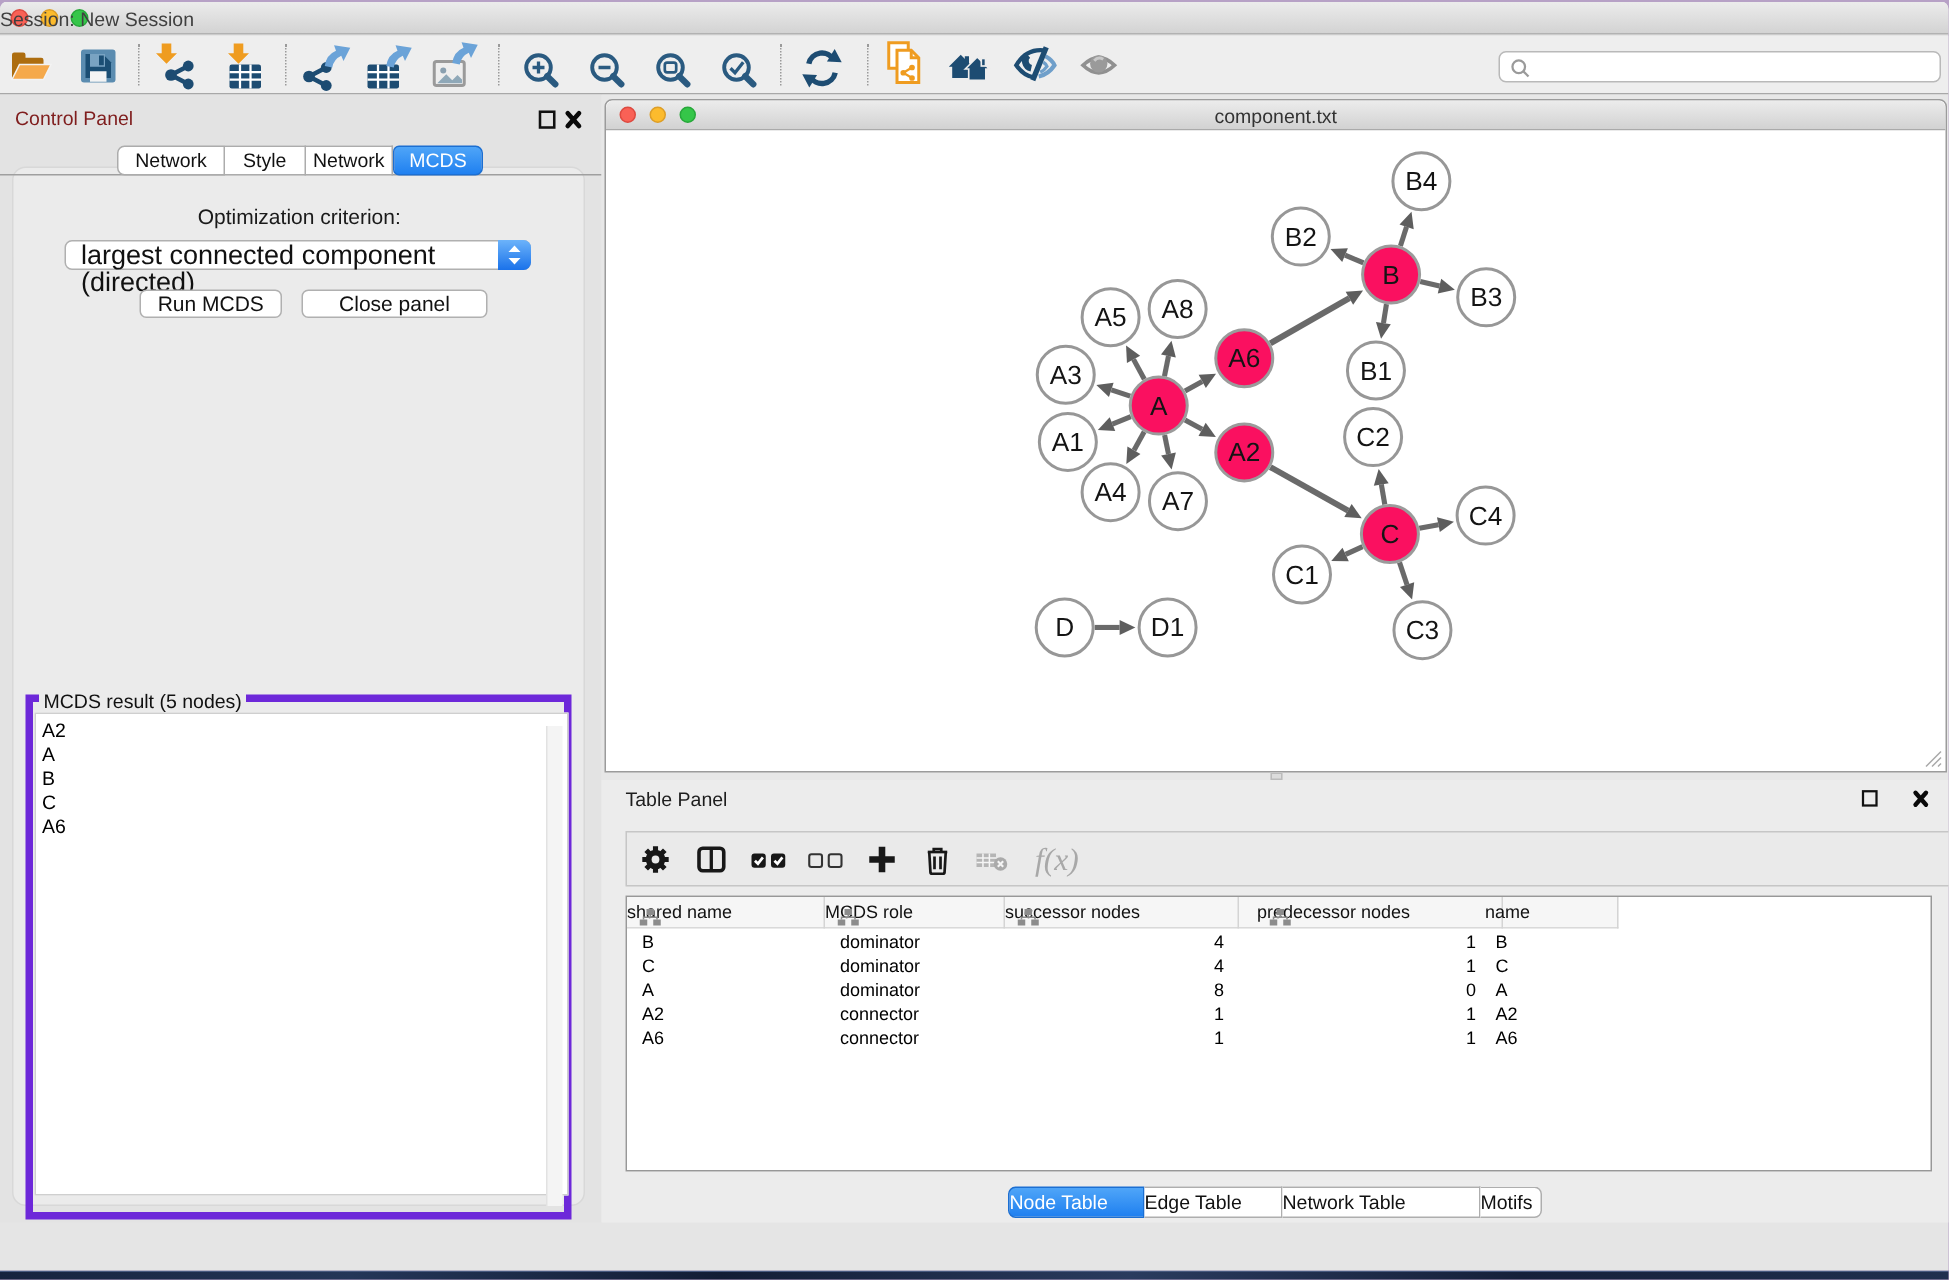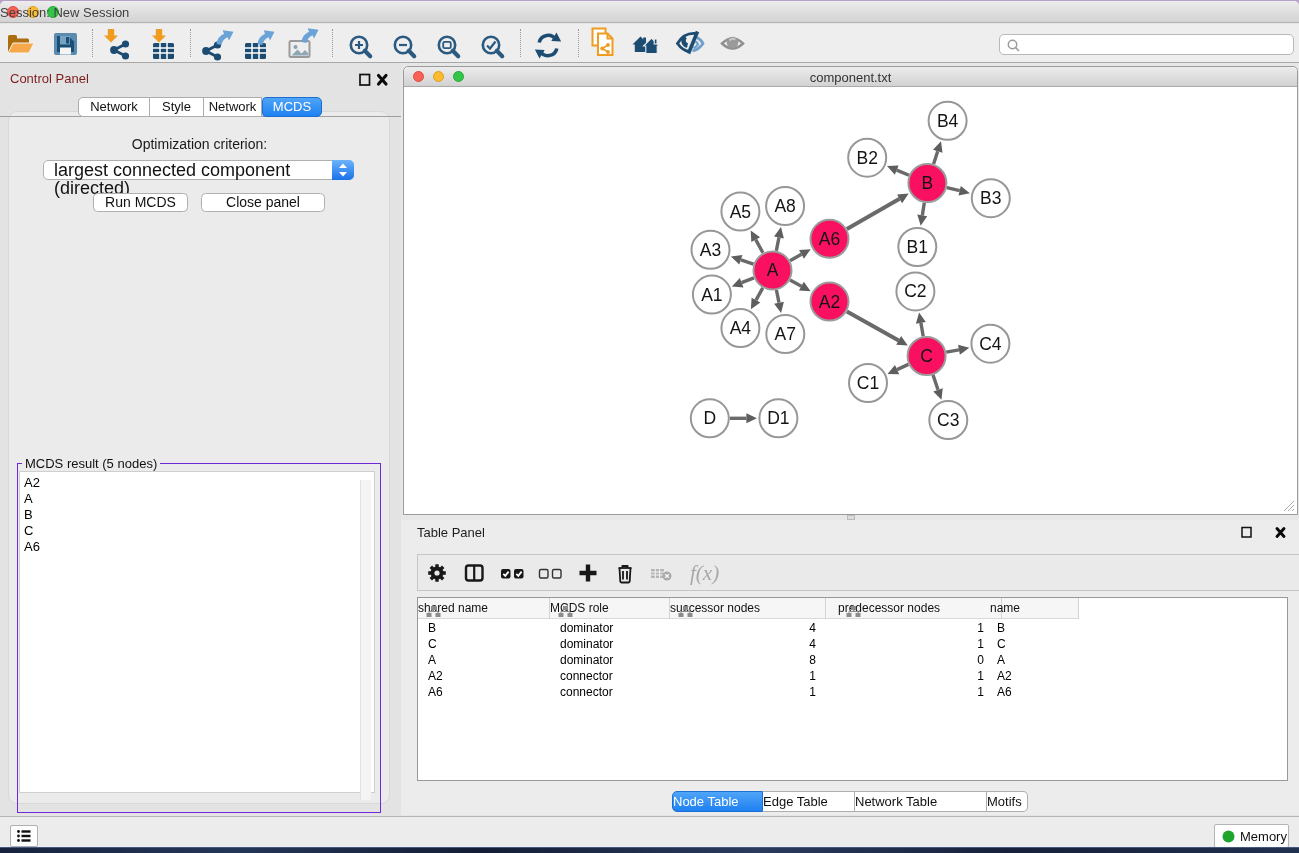--- a/index.html
+++ b/index.html
@@ -15,21 +15,21 @@
 
 #leftdock{position:absolute;left:0;top:62px;width:401px;height:752px;background:#e3e3e3}
 #cp-title{position:absolute;left:10px;top:8px;font-size:13px;color:#7f1d1d}
 #tabrow{position:absolute;left:0;top:53.4px;width:401px;border-top:1px solid #9f9f9f}
 .tab{position:absolute;top:34px;height:19.5px;background:#fff;border:1px solid #acacac;font-size:13px;text-align:center;color:#111;line-height:18px}
 #innerpanel{position:absolute;left:8px;top:48px;width:382px;height:693px;background:#ebebeb;border:1px solid #d8d8d8;border-radius:9px}
 #optlabel{position:absolute;left:0;top:73px;width:399px;text-align:center;font-size:14px;color:#1a1a1a}
 #dropdown{position:absolute;left:43px;top:97px;width:311px;height:20px;background:#fff;border:1px solid #b0b0b0;border-radius:5px;font-size:18px;line-height:18px;padding-left:10px;color:#111}
 #spinner{position:absolute;right:-1px;top:-1px;width:22px;height:20px;border-radius:0 5px 5px 0;background:linear-gradient(#6cb3fa,#1a72ea)}
 .btn{position:absolute;top:130px;height:19px;background:#fff;border:1px solid #b0b0b0;border-radius:4.5px;font-size:14px;text-align:center;line-height:17px;color:#111}
-#fieldset{position:absolute;left:17px;top:400px;width:364px;height:350px;border:1px solid #6d28d9}
+#fieldset{position:absolute;left:17px;top:400px;width:364px;height:350px;border:5px solid #6d28d9}
 #fs-legend{position:absolute;left:4px;top:-8px;background:#ebebeb;padding:0 3px;font-size:13px;color:#111}
 #fs-list{position:absolute;left:1px;top:7px;width:356px;height:322px;background:#fff;border:1px solid #cfcfcf;font-size:13px;line-height:16px;padding:3px 0 0 4px;color:#000}
 #fs-scroll{position:absolute;right:3px;top:8px;width:11px;height:320px;background:#f4f4f4;border-left:1px solid #e2e2e2}
 
 #rightarea{position:absolute;left:401px;top:62px;width:898px;height:752px;background:#e7e7e7}
 #netwin{position:absolute;left:2px;top:2.5px;width:895px;height:449px;background:#fff;border:1px solid #9b9b9b;border-radius:5px 5px 0 0}
 #nw-title{position:absolute;left:0;top:0;width:100%;height:20px;background:linear-gradient(#ececec,#d2d2d2);border-bottom:1px solid #aaa;border-radius:5px 5px 0 0}
 #nw-title .t{position:absolute;width:100%;top:3px;text-align:center;font-size:13px;color:#333}
 .tl2{position:absolute;top:4.5px;width:11px;height:11px;border-radius:50%}
 #grip1{position:absolute;left:446px;top:452px;width:8px;height:5px;background:#dcdcdc;border:1px solid #bbb}
@@ -472,32 +472,14 @@
             <span class="tc" style="left:408px;width:158px;text-align:right;display:inline-block">1</span>
             <span class="tc" style="left:579px">A6</span>
           </div>
         </div>
       <div class="tabs2" style="left:271px;width:91px;border-radius:5px 0 0 5px;background:linear-gradient(#4fa5f8,#1f80f0);border-color:#1c6fd2;color:#fff">Node Table</div>
       <div class="tabs2" style="left:362px;width:92px;border-left:none">Edge Table</div>
       <div class="tabs2" style="left:454px;width:132px;border-left:none">Network Table</div>
       <div class="tabs2" style="left:586px;width:41px;border-left:none;border-radius:0 5px 5px 0">Motifs</div>
     </div>
   </div>
-  <div id="statusbar">
-    <div id="listbtn"><svg width="26" height="20" viewBox="0 0 26 20">
-          <g fill="#111">
-            <circle cx="7.5" cy="5.5" r="1.4"></circle>
-            <circle cx="7.5" cy="10" r="1.4"></circle>
-            <circle cx="7.5" cy="14.5" r="1.4"></circle>
-            <rect x="10.5" y="4.3" width="9" height="2.4"></rect>
-            <rect x="10.5" y="8.8" width="9" height="2.4"></rect>
-            <rect x="10.5" y="13.3" width="9" height="2.4"></rect>
-          </g>
-        </svg></div>
-    <div id="membtn">
-        <svg style="position:absolute;left:7px;top:5px" width="13" height="13">
-          <circle cx="6.5" cy="6.5" r="6" fill="#1fa52c"></circle>
-        </svg>
-        <span style="position:absolute;left:25px;top:4px">Memory</span>
-      </div>
-  </div>
 </div>
 <div id="deskstrip"></div>
 
 </body></html>

